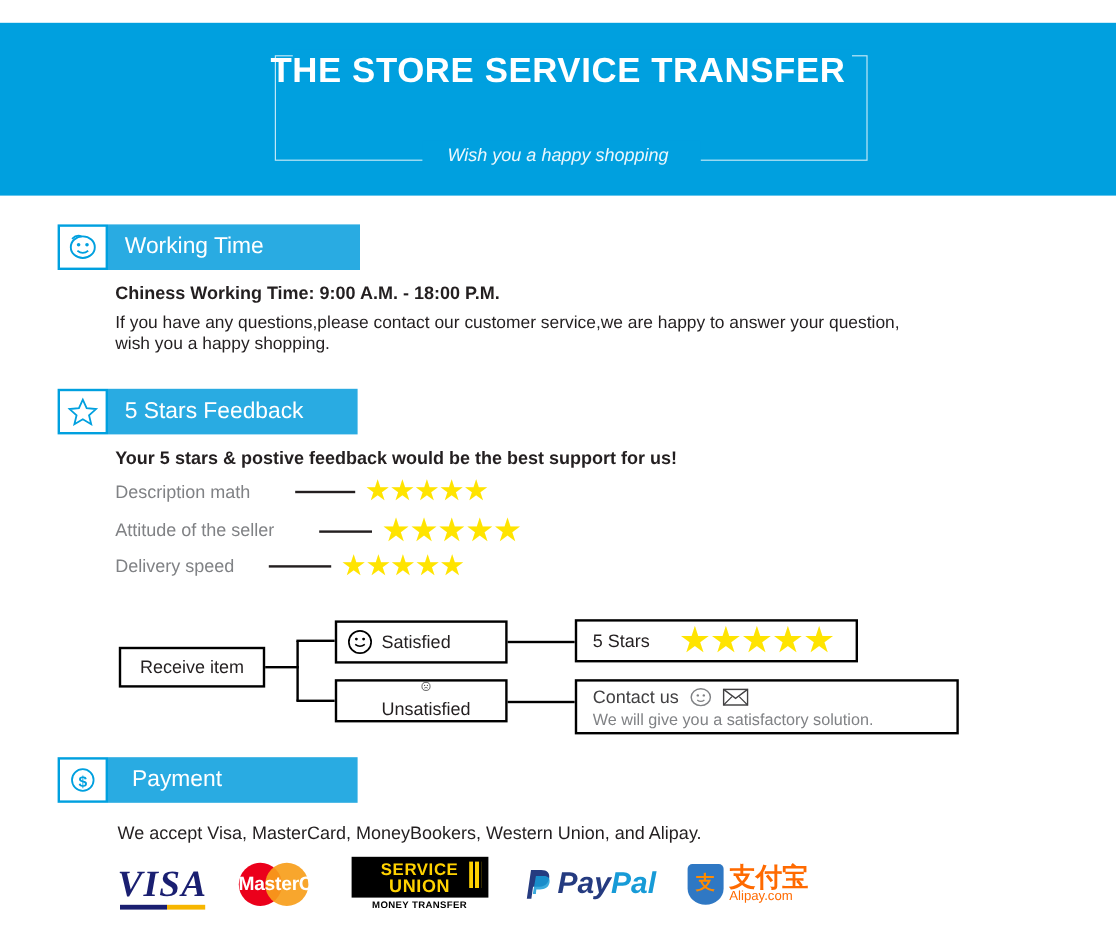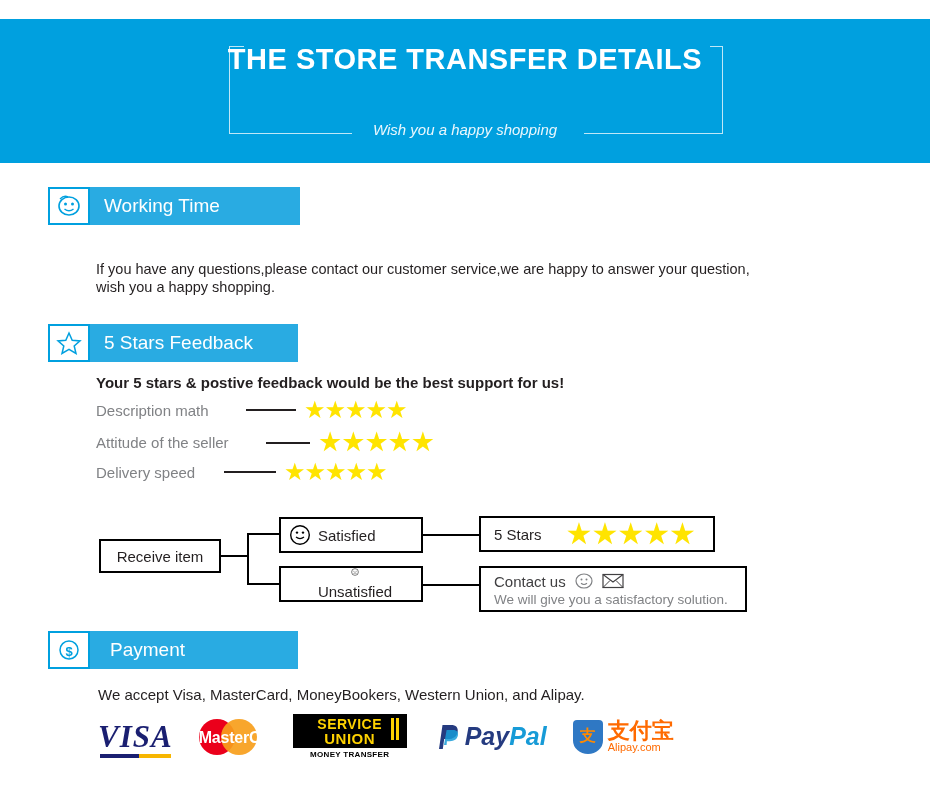--- a/index.html
+++ b/index.html
@@ -131,38 +131,39 @@
   .ali-txt .t2 { color: #ff6a00; font-size: 11px; line-height: 12px; }
 </style>
 </head>
 <body>
 
 <div class="page">
 
   <div class="banner">
     <div class="banner-inner"></div>
     <div class="title-mask" style="left:244px;width:466px;"></div>
-    <div class="banner-title">THE STORE TRANSFER DETAILS</div>
+    <div class="banner-title">THE STORE SERVICE TRANSFER</div>
     <div class="sub-mask" style="left:352px;width:232px;"></div>
     <div class="banner-sub">Wish you a happy shopping</div>
   </div>
 
   <div class="sec-head" style="left:48px; top:187px;">
     <div class="sec-icon">
       <svg class="svgicon" width="26" height="24" viewBox="0 0 26 24">
         <ellipse cx="13" cy="12" rx="10" ry="9" fill="none" stroke="#00a0df" stroke-width="1.6"></ellipse>
         <circle cx="9.5" cy="10" r="1.5" fill="#00a0df"></circle>
         <circle cx="16.5" cy="10" r="1.5" fill="#00a0df"></circle>
         <path d="M8.5 15 Q13 18.5 17.5 15" fill="none" stroke="#00a0df" stroke-width="1.5"></path>
         <path d="M4 5 Q8 1 12 3" fill="none" stroke="#00a0df" stroke-width="1.4"></path>
       </svg>
     </div>
     <div class="sec-bar" style="width:210px;">Working Time</div>
   </div>
 
+  <div class="txt b" style="left:96px; top:236px; font-size:15px;">Chiness Working Time:  9:00 A.M. - 18:00 P.M.</div>
   <div class="txt" style="left:96px; top:261px; font-size:14.5px;">If you have any questions,please contact our customer service,we are happy to answer your question,</div>
   <div class="txt" style="left:96px; top:279px; font-size:14.5px;">wish you a happy shopping.</div>
 
   <div class="sec-head" style="left:48px; top:324px;">
     <div class="sec-icon">
       <svg class="svgicon" width="26" height="24" viewBox="0 0 26 24">
         <polygon points="13,2 16.2,9.2 24,9.9 18.2,15 20,22.5 13,18.4 6,22.5 7.8,15 2,9.9 9.8,9.2" fill="none" stroke="#00a0df" stroke-width="1.5"></polygon>
       </svg>
     </div>
     <div class="sec-bar" style="width:208px;">5 Stars Feedback</div>
@@ -218,21 +219,21 @@
   </div>
 
   <div class="line" style="left:423px; top:534px; width:56px; height:2px;"></div>
   <div class="line" style="left:423px; top:584px; width:56px; height:2px;"></div>
 
   <div class="box" style="left:479px; top:516px; width:236px; height:36px; padding-left:13px; gap:24px;">
     <span class="box-label">5 Stars</span>
     <span class="stars big">★★★★★</span>
   </div>
 
-  <div class="box" style="left:479px; top:566px; width:268px; height:46px; flex-direction:column; align-items:flex-start; padding:4px 4px 0 13px;text-align:right;">
+  <div class="box" style="left:479px; top:566px; width:320px; height:46px; flex-direction:column; align-items:flex-start; padding:4px 4px 0 13px;text-align:right;">
     <div style="display:flex; align-items:center; gap:8px;">
       <span class="box-label" style="color:#414042;">Contact us</span>
       <svg class="svgicon" width="20" height="18" viewBox="0 0 20 18">
         <ellipse cx="10" cy="9" rx="8" ry="7" fill="none" stroke="#808285" stroke-width="1.2"></ellipse>
         <circle cx="7.5" cy="7.5" r="1" fill="#808285"></circle>
         <circle cx="12.5" cy="7.5" r="1" fill="#808285"></circle>
         <path d="M7 11.3 Q10 13.6 13 11.3" fill="none" stroke="#808285" stroke-width="1.1"></path>
       </svg>
       <svg class="svgicon" width="22" height="16" viewBox="0 0 22 16">
         <rect x="1" y="1.5" width="20" height="13" fill="none" stroke="#414042" stroke-width="1.2"></rect>

